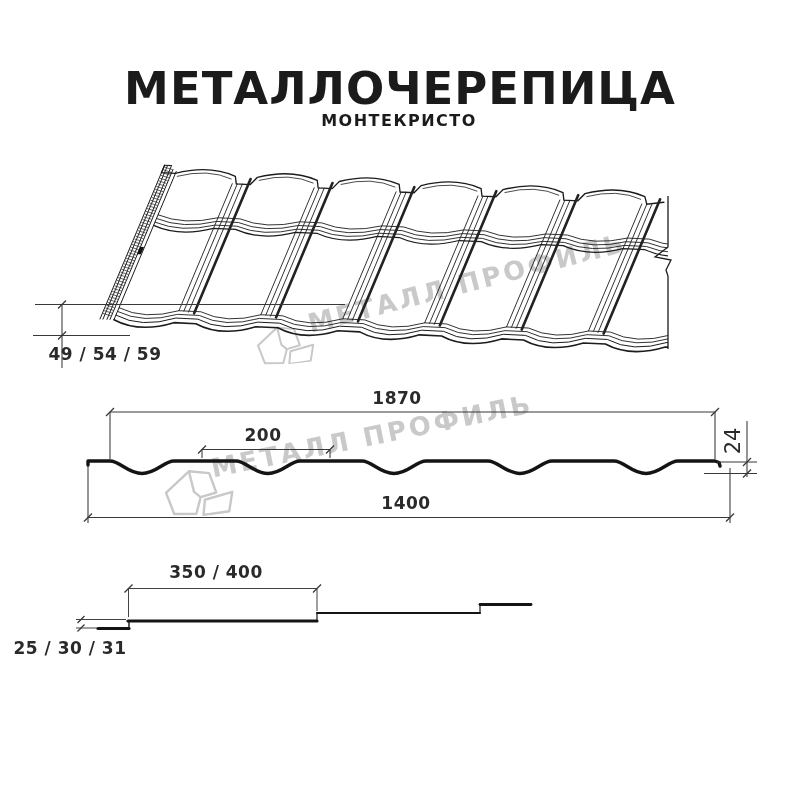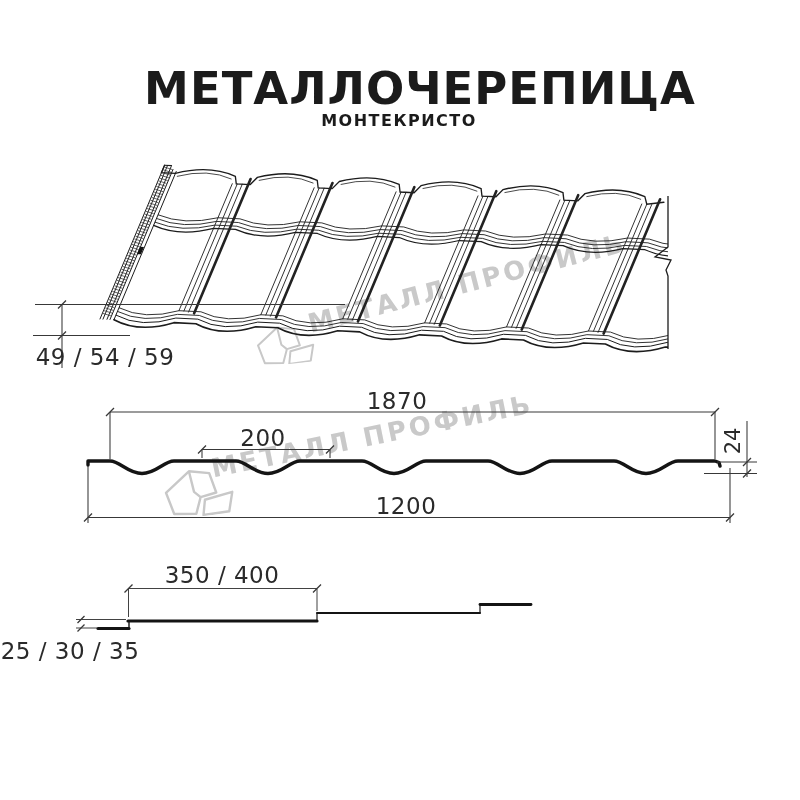--- a/index.html
+++ b/index.html
@@ -1,21 +1,21 @@
 <!DOCTYPE html>
 <html><head>
 <meta charset="utf-8">
 <style>
   html,body{margin:0;padding:0;}
   body{width:800px;height:800px;background:#ffffff;position:relative;overflow:hidden;
        font-family:"DejaVu Sans","Liberation Sans",sans-serif;color:#1b1b1b;}
   .abs{position:absolute;white-space:nowrap;}
   .title{font-size:45px;font-weight:800;letter-spacing:1px;transform:translateX(-50%);}
   .subtitle{font-size:16px;font-weight:700;letter-spacing:1.5px;transform:translateX(-50%);}
-  .dim{font-size:23px;font-weight:400;color:#2a2a2a;letter-spacing:0.5px;transform:translateX(-50%);}
+  .dim{font-size:17px;font-weight:700;color:#2a2a2a;letter-spacing:0.5px;transform:translateX(-50%);}
   .dim-rot{font-size:21px;font-weight:400;color:#2a2a2a;transform:translate(-50%,-50%) rotate(-90deg);}
   .wm-text{font-size:26px;font-weight:700;letter-spacing:3px;color:#c9c9c9;
            transform:translate(-50%,-50%) rotate(var(--rot));}
   .wm{z-index:1;}
   #art{position:absolute;left:0;top:0;z-index:2;}
   .lbl{z-index:3;}
 </style>
 </head>
 <body>
 
@@ -140,22 +140,22 @@
   </g>
 
   <g fill="none" stroke="#383838" stroke-width="0.95">
     <path d="M128.5,588.5 H317 M128.5,589 V617 M317,589 V611"></path>
     <path d="M76,619.5 H126 M76,628 H97"></path>
     <path stroke-width="1.3" d="M124.5,592.5 L132.5,584.5 M313,592.5 L321,584.5
              M77.5,623 L84.5,616 M77.5,631.5 L84.5,624.5"></path>
   </g>
 </svg>
 
-<div class="abs lbl title" style="left:400px;top:62px;margin-left:20px;">МЕТАЛЛОЧЕРЕПИЦА</div>
+<div class="abs lbl title" style="left:400px;top:62px;">МЕТАЛЛОЧЕРЕПИЦА</div>
 <div class="abs lbl subtitle" style="left:399px;top:111px;">МОНТЕКРИСТО</div>
 
 <div class="abs lbl dim" style="left:105px;top:344px;">49 / 54 / 59</div>
 <div class="abs lbl dim" style="left:397px;top:388px;">1870</div>
 <div class="abs lbl dim" style="left:263px;top:425px;">200</div>
 <div class="abs lbl dim-rot" style="left:733px;top:441px;">24</div>
-<div class="abs lbl dim" style="left:406px;top:493px;">1200</div>
-<div class="abs lbl dim" style="left:222px;top:562px;">350 / 400</div>
-<div class="abs lbl dim" style="left:70px;top:638px;">25 / 30 / 35</div>
+<div class="abs lbl dim" style="left:406px;top:493px;">1400</div>
+<div class="abs lbl dim" style="left:216px;top:562px;">350 / 400</div>
+<div class="abs lbl dim" style="left:70px;top:638px;">25 / 30 / 31</div>
 
 </body></html>

